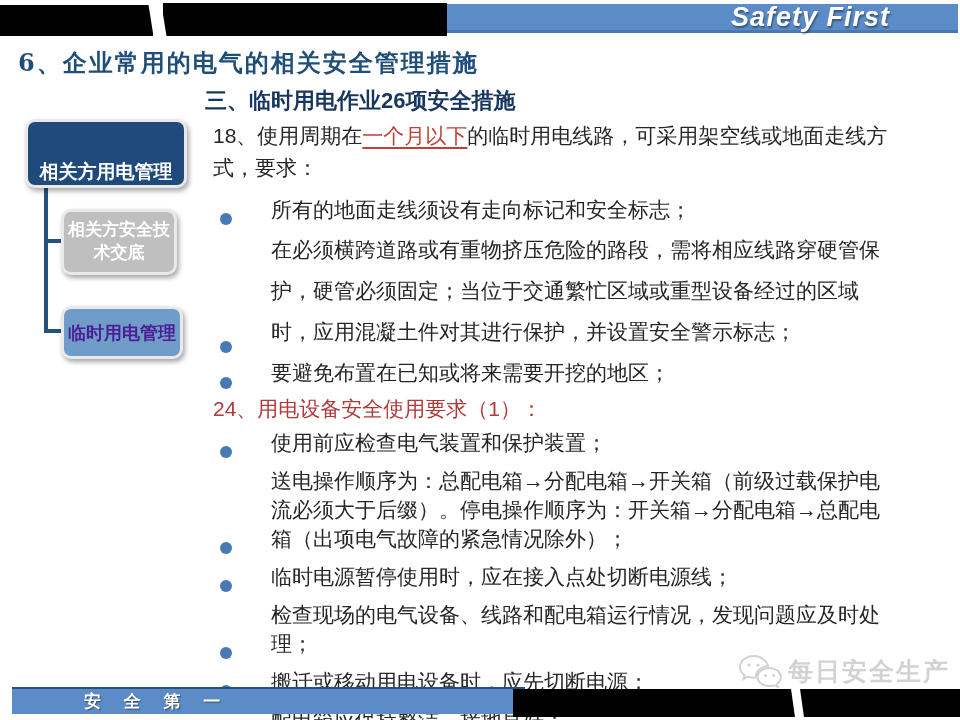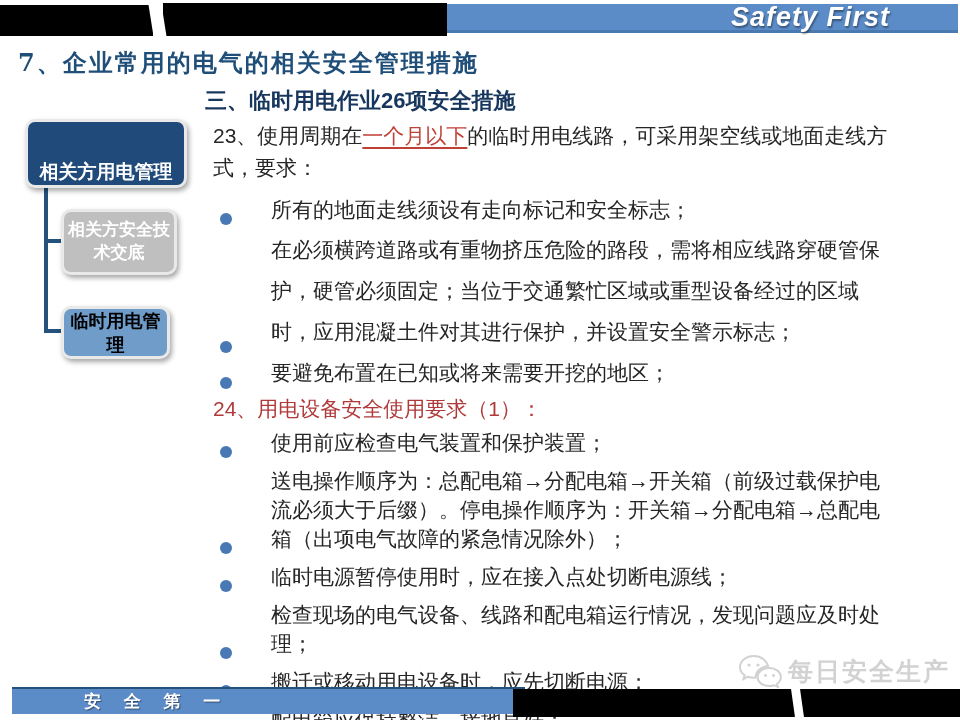--- a/index.html
+++ b/index.html
@@ -30,21 +30,21 @@
   
   .callig{position:absolute;left:18px;top:47px;margin:0;font-size:24px;font-weight:bold;
     color:#1f4e79;letter-spacing:2px;font-family:"DejaVu Serif","Liberation Serif",serif;}
   .section{position:absolute;left:205px;top:86px;margin:0;font-size:22px;font-weight:bold;color:#17365d;}
   
   .node{position:absolute;box-sizing:border-box;display:flex;align-items:center;justify-content:center;
     text-align:center;border-radius:10px;color:#fff;font-weight:bold;
     border:3px solid #e9e9e9;box-shadow:2px 3px 5px rgba(0,0,0,.35);}
   .n1{left:25px;top:119px;width:162px;height:69px;background:var(--navy);font-size:19px;align-items:flex-end;}
   .n2{left:61px;top:209px;width:116px;height:66px;background:var(--gray-node);font-size:17px;line-height:1.35;padding:2px;}
-  .n3{left:61px;top:306px;width:109px;height:53px;background:var(--light-blue-node);color:#000000;font-size:18px;}
+  .n3{left:61px;top:306px;width:122px;height:53px;background:var(--light-blue-node);color:#4c1d95;font-size:18px;}
   .conn{position:absolute;background:#24527d;}
   .conn-v{left:44px;top:188px;width:4px;height:145px;}
   .conn-h1{left:44px;top:239px;width:20px;height:4px;}
   .conn-h2{left:44px;top:329px;width:20px;height:4px;}
   
   .content{position:absolute;left:213px;top:120px;width:678px;font-size:21px;color:#262626;}
   .p23{margin:0 0 12px 0;line-height:1.5;}
   .hl{color:#bf4136;text-decoration:underline;text-underline-offset:4px;text-decoration-thickness:2px;}
   .blist{list-style:none;margin:0;padding:0;}
   .blist li{display:flex;align-items:flex-end;line-height:1.45;gap:28px;}
@@ -70,40 +70,40 @@
 
 <div class="slide">
 
   <div class="tb1"></div>
   <div class="tb-gap"></div>
   <div class="tb2"></div>
   <div class="tb-blue">
     <span class="safety">Safety First</span>
   </div>
 
-  <h1 class="callig">7、企业常用的电气的相关安全管理措施</h1>
+  <h1 class="callig">6、企业常用的电气的相关安全管理措施</h1>
   <h2 class="section">三、临时用电作业26项安全措施</h2>
 
   <div>
     <div class="conn conn-v"></div>
     <div class="conn conn-h1"></div>
     <div class="conn conn-h2"></div>
     <div class="node n1">
       <span>相关方用电管理</span>
     </div>
     <div class="node n2">
       <span>相关方安全技术交底</span>
     </div>
     <div class="node n3">
       <span>临时用电管理</span>
     </div>
   </div>
 
   <div class="content">
-    <p class="p23"><span>23、使用周期在</span><span class="hl">一个月以下</span><span>的临时用电线路，可采用架空线或地面走线方式，要求：</span></p>
+    <p class="p23"><span>18、使用周期在</span><span class="hl">一个月以下</span><span>的临时用电线路，可采用架空线或地面走线方式，要求：</span></p>
 
     <ul class="blist b23">
       <li>
         <span class="dot"></span>
         <span class="btxt">所有的地面走线须设有走向标记和安全标志；</span>
       </li>
       <li>
         <span class="dot"></span>
         <span class="btxt">在必须横跨道路或有重物挤压危险的路段，需将相应线路穿硬管保护，硬管必须固定；当位于交通繁忙区域或重型设备经过的区域时，应用混凝土件对其进行保护，并设置安全警示标志；</span>
       </li>

